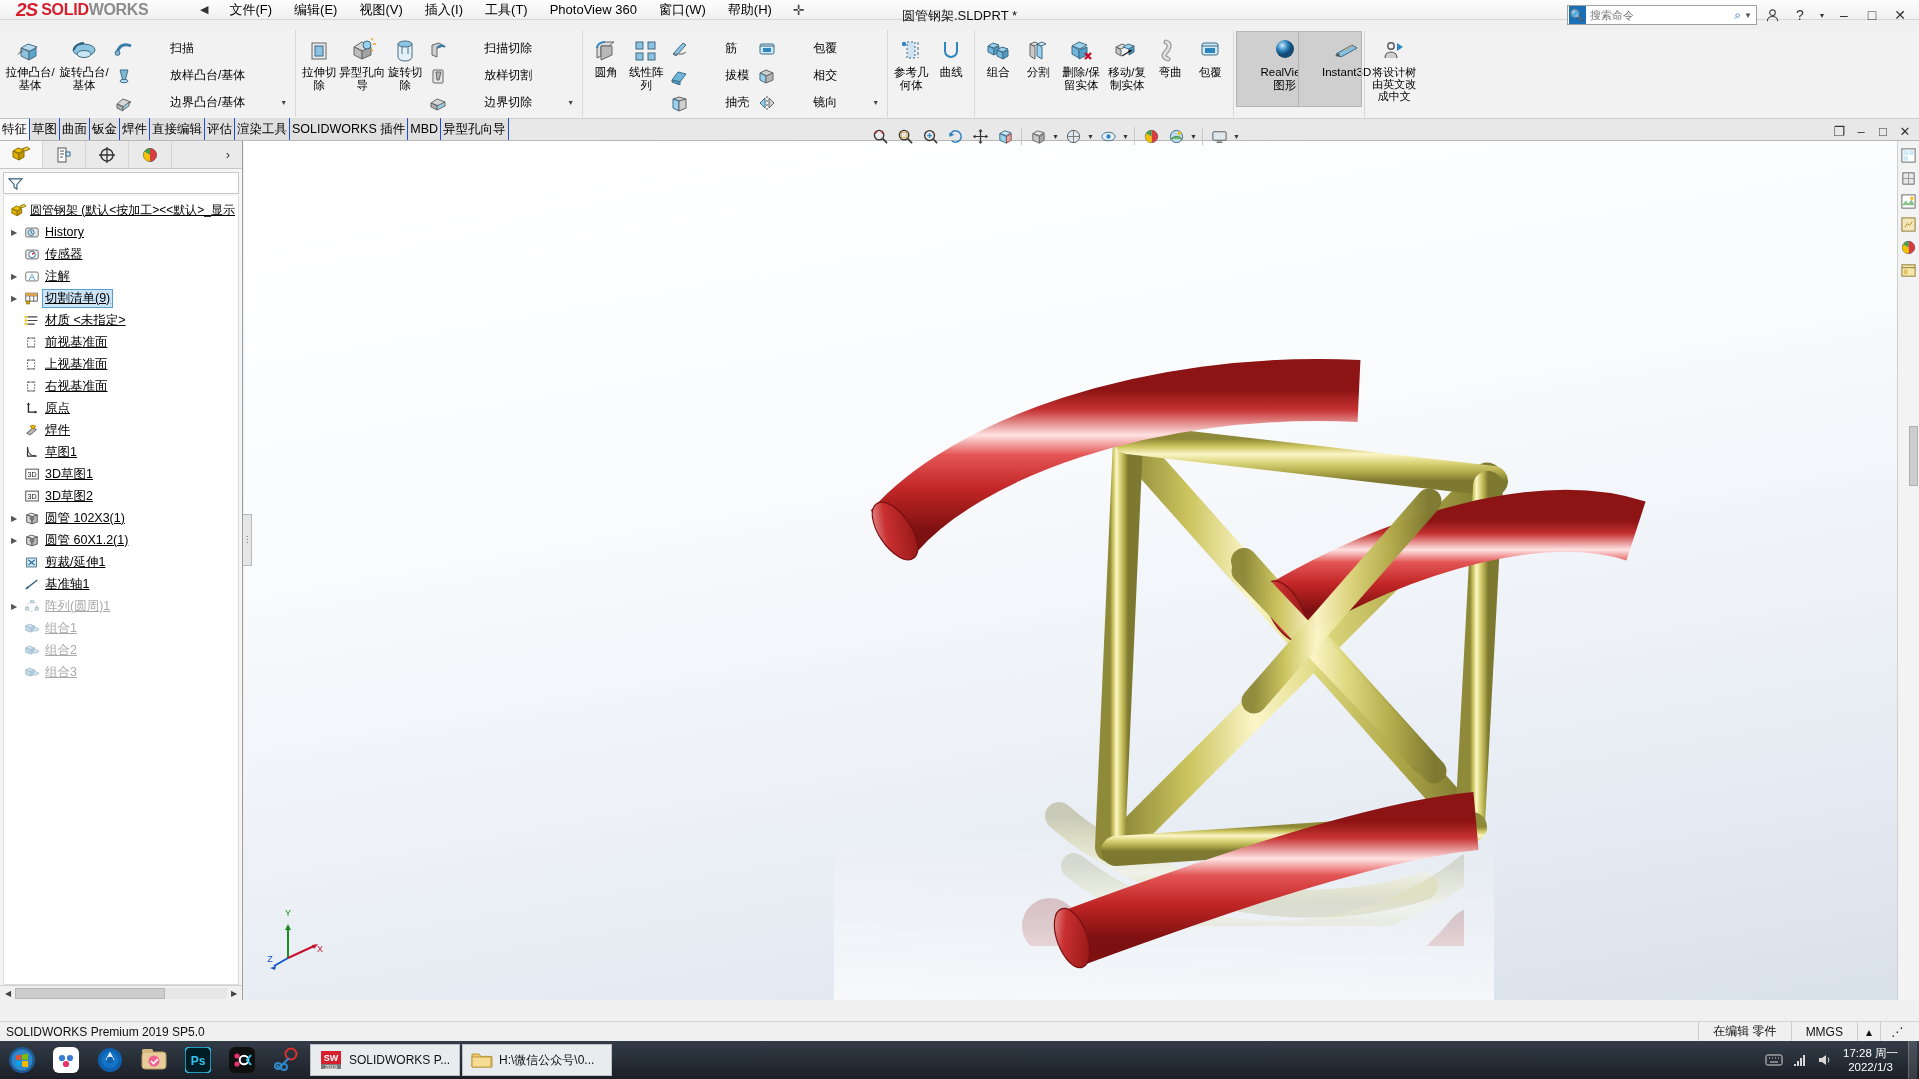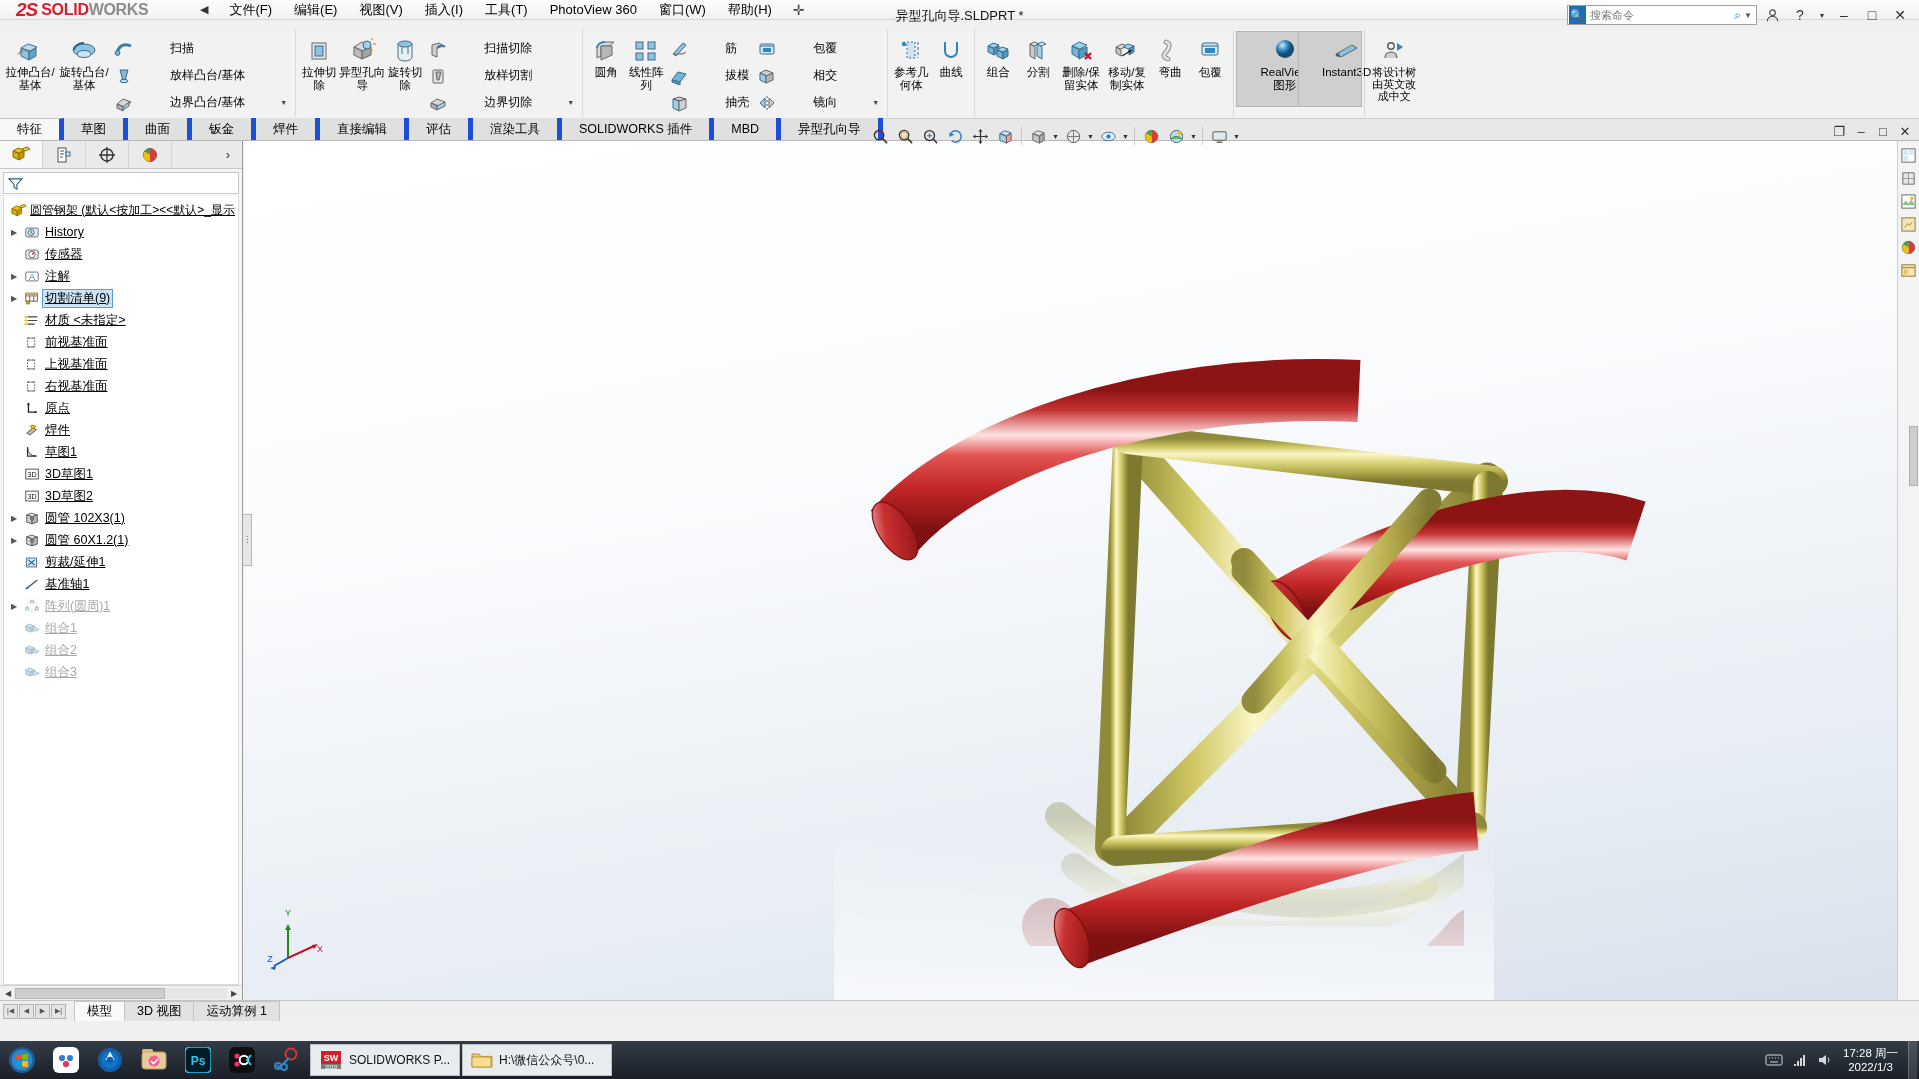--- a/index.html
+++ b/index.html
@@ -73,22 +73,22 @@
   .rbig.sel{ background:#cfcfcf; outline:1px solid #b5b5b5;padding-left:33px;}
   svg{ display:block; }
 
   
   .cmdtabs{
     position:absolute; left:0; top:119px; width:1919px; height:22px;
     background:#e8e8e8; display:flex; align-items:flex-end;
     border-bottom:1px solid #b9b9b9;
   }
   .ctab{
-    height:22px; display:flex; align-items:center; padding:0 17px;
-    font-size:12.5px; border-right:5px solid #1d4ed8; cursor:default;
+    height:22px; display:flex; align-items:center; padding:0 2px;
+    font-size:12.5px; border-right:1px solid #1d4ed8; cursor:default;
     background:#e0e0e0;
   }
   .ctab.active{ background:#f7f7f7; border-top:1px solid #c0c0c0; font-weight:normal;}
 
   
   .viewbar{
     position:absolute; top:122px; left:868px; height:28px;
     display:flex; align-items:center; gap:1px; z-index:20;
   }
   .vb{ width:24px;height:24px; display:flex;align-items:center;justify-content:center; cursor:default;}
@@ -204,21 +204,21 @@
       <span class="mi">文件(F)</span>
       <span class="mi">编辑(E)</span>
       <span class="mi">视图(V)</span>
       <span class="mi">插入(I)</span>
       <span class="mi">工具(T)</span>
       <span class="mi">PhotoView 360</span>
       <span class="mi">窗口(W)</span>
       <span class="mi">帮助(H)</span>
       <span class="pin">✛</span>
     </div>
-    <div class="doc-title">异型孔向导.SLDPRT *</div>
+    <div class="doc-title">圆管钢架.SLDPRT *</div>
     <div class="tb-right">
       <div class="searchbox">
         <span class="sicon">🔍</span>
         <span class="sph">搜索命令</span>
         <span class="mag">⌕</span>
         <span class="cdn">▼</span>
       </div>
       <div class="tbbtn">
         <svg width="15" height="15" viewBox="0 0 16 16">
             <circle cx="8" cy="5" r="3" fill="none" stroke="#444" stroke-width="1.2"></circle>
@@ -1151,32 +1151,30 @@
           <path d="M2 6h14" stroke="#8a7a3a"></path>
           <rect x="4" y="8" width="4" height="5" fill="#e0c268"></rect>
         </svg>
     </div>
   </div>
 
   <div class="vscrollbar">
     <div class="vthumb"></div>
   </div>
 
-  <div class="bottabs">
-    <div class="navarrows">
-      <div>|◀</div>
-      <div>◀</div>
-      <div>▶</div>
-      <div>▶|</div>
-    </div>
-    <div class="btab active" style="margin-left:8px;">模型</div>
-    <div class="btab">3D 视图</div>
-    <div class="btab">运动算例 1</div>
+
+  <div class="statusbar">
+    <span>SOLIDWORKS Premium 2019 SP5.0</span>
+    <span class="sb-r">
+      <span class="sb-cell">在编辑 零件</span>
+      <span class="sb-cell">MMGS</span>
+      <span class="sb-cell" style="padding:0 8px;">▴</span>
+      <span class="sb-cell" style="padding:0 10px;">⋰</span>
+    </span>
   </div>
-
 
   <div class="taskbar">
     <div class="tstart">
       <svg width="28" height="28" viewBox="0 0 28 28">
         <circle cx="14" cy="14" r="13" fill="#1d5b94"></circle>
         <circle cx="14" cy="14" r="10.5" fill="#2f86c8"></circle>
         <path d="M8 9.5l5-.8v5.1H8z" fill="#f25022"></path>
         <path d="M14 8.6l6-.9v6.1h-6z" fill="#7fba00"></path>
         <path d="M8 15h5v5.1l-5-.8z" fill="#00a4ef"></path>
         <path d="M14 15h6v6.3l-6-.9z" fill="#ffb900"></path>

